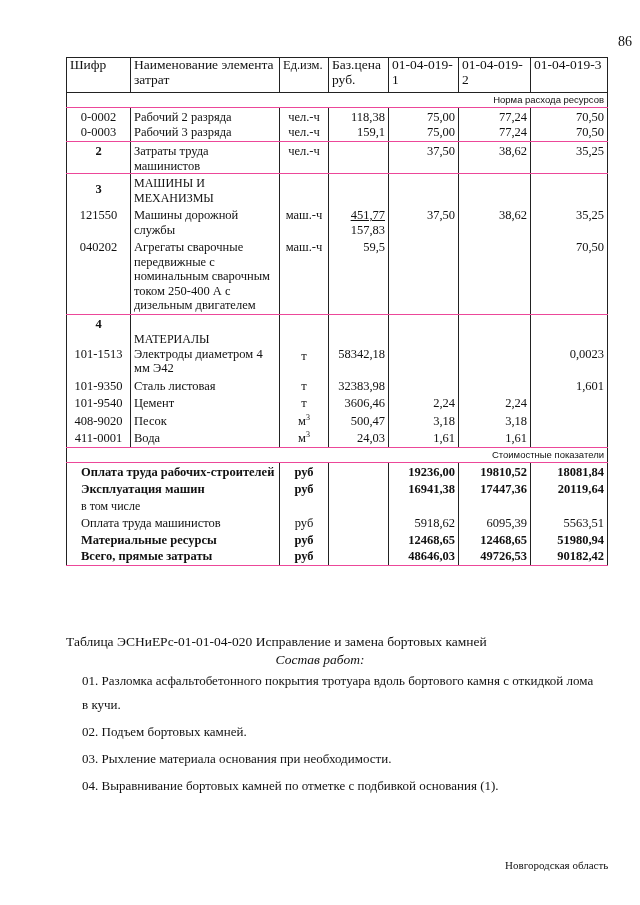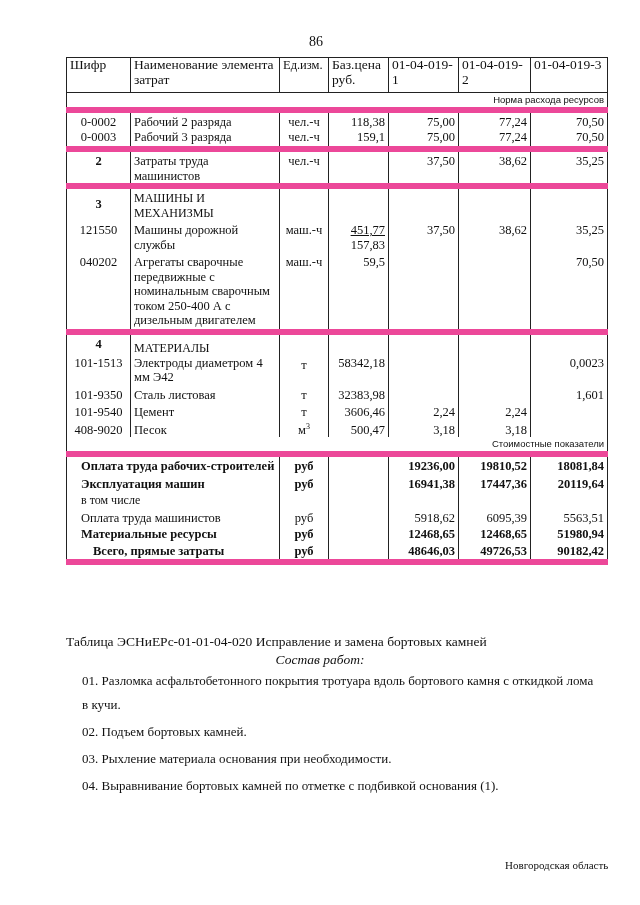--- a/index.html
+++ b/index.html
@@ -2,34 +2,34 @@
 <html><head>
 <meta charset="utf-8">
 <style>
   html, body { margin: 0; padding: 0; background: #ffffff; }
   body {
     width: 640px; height: 905px; position: relative; overflow: hidden;
     font-family: "Liberation Serif", "DejaVu Serif", serif;
     color: #111; font-size: 12.5px;
   }
   .page-number {
-    position: absolute; top: 34px; left: 0; width: 632px; text-align: center;
+    position: absolute; top: 34px; left: 0; width: 632px; text-align: right;
     font-size: 14px;
   }
   table.norms {
     position: absolute; left: 66px; top: 57px;
     border-collapse: collapse; table-layout: fixed; width: 541px;
   }
   table.norms td, table.norms th {
     padding: 0 3px; vertical-align: top; line-height: 14.5px;
     font-weight: normal;
   }
   .bl { border-left: 1px solid #222; }
   .br { border-right: 1px solid #222; }
-  .bb { border-bottom: 6px solid #ec4899; }
+  .bb { border-bottom: 1px solid #ec4899; }
   th.hcell {
     border: 1px solid #222; text-align: left; vertical-align: middle;
     font-size: 13.5px; height: 34px; line-height: 14px;
   }
   .center { text-align: center; }
   .right { text-align: right; }
   .bold { font-weight: bold !important; }
   .caps { font-weight: bold; font-size: 12px; line-height: 15px !important; }
   .subhead {
     text-align: right; font-family: "Liberation Sans", "DejaVu Sans", sans-serif;
@@ -136,21 +136,21 @@
       <td class="br bb" style="padding-top:3px;padding-bottom:1px">Агрегаты сварочные передвижные с номинальным сварочным током 250-400 А с дизельным двигателем</td>
       <td class="br bb center" style="padding-top:3px">маш.-ч</td>
       <td class="br bb right" style="padding-top:3px">59,5</td>
       <td class="br bb right" style="padding-top:3px"></td>
       <td class="br bb right" style="padding-top:3px"></td>
       <td class="br bb right" style="padding-top:3px">70,50</td>
     </tr>
 
     <tr>
       <td class="bl br center bold" style="padding-top:2px">4</td>
-      <td class="br caps" style="padding-top:6px">МАТЕРИАЛЫ</td>
+      <td class="br caps" style="padding-top:17px">МАТЕРИАЛЫ</td>
       <td class="br"></td>
         <td class="br"></td>
         <td class="br"></td>
         <td class="br"></td>
         <td class="br"></td>
     </tr>
     <tr>
       <td class="bl br center">101-1513</td>
       <td class="br">Электроды диаметром 4 мм Э42</td>
       <td class="br center" style="padding-top:2px"><span>т</span><sup></sup></td>
@@ -179,20 +179,29 @@
     </tr>
     <tr>
       <td class="bl br center" style="padding-top:3px">408-9020</td>
       <td class="br" style="padding-top:3px">Песок</td>
       <td class="br center" style="padding-top:3px"><span>м</span><sup>3</sup></td>
       <td class="br right" style="padding-top:3px">500,47</td>
       <td class="br right" style="padding-top:3px">3,18</td>
       <td class="br right" style="padding-top:3px">3,18</td>
       <td class="br right" style="padding-top:3px"></td>
     </tr>
+    <tr>
+      <td class="bl br bb center" style="padding-top:3px;padding-bottom:1px">411-0001</td>
+      <td class="br bb" style="padding-top:3px">Вода</td>
+      <td class="br bb center" style="padding-top:3px"><span>м</span><sup>3</sup></td>
+      <td class="br bb right" style="padding-top:3px">24,03</td>
+      <td class="br bb right" style="padding-top:3px">1,61</td>
+      <td class="br bb right" style="padding-top:3px">1,61</td>
+      <td class="br bb right" style="padding-top:3px"></td>
+    </tr>
 
     <tr>
       <td colspan="7" class="bl br bb subhead">Стоимостные показатели</td>
     </tr>
     <tr>
       <td colspan="2" class="bl br bold" style="padding-left:14px;padding-top:2px">Оплата труда рабочих-строителей</td>
       <td class="br center bold" style="padding-top:2px">руб</td>
       <td class="br"></td>
       <td class="br right bold" style="padding-top:2px">19236,00</td>
       <td class="br right bold" style="padding-top:2px">19810,52</td>
@@ -224,21 +233,21 @@
     </tr>
     <tr>
       <td colspan="2" class="bl br bold" style="padding-left:14px;padding-top:2px">Материальные ресурсы</td>
       <td class="br center bold" style="padding-top:2px">руб</td>
       <td class="br"></td>
       <td class="br right bold" style="padding-top:2px">12468,65</td>
       <td class="br right bold" style="padding-top:2px">12468,65</td>
       <td class="br right bold" style="padding-top:2px">51980,94</td>
     </tr>
     <tr>
-      <td colspan="2" class="bl br bb bold" style="padding-left:26px;padding-top:2px;padding-bottom:1px">Всего, прямые затраты</td>
+      <td colspan="2" class="bl br bb bold" style="padding-left:14px;padding-top:2px;padding-bottom:1px">Всего, прямые затраты</td>
       <td class="br bb center bold" style="padding-top:2px">руб</td>
       <td class="br bb"></td>
       <td class="br bb right bold" style="padding-top:2px">48646,03</td>
       <td class="br bb right bold" style="padding-top:2px">49726,53</td>
       <td class="br bb right bold" style="padding-top:2px">90182,42</td>
     </tr>
   </tbody>
 </table>
 
 <div class="tblhead">Таблица  ЭСНиЕРс-01-01-04-020  Исправление и замена бортовых камней</div>

